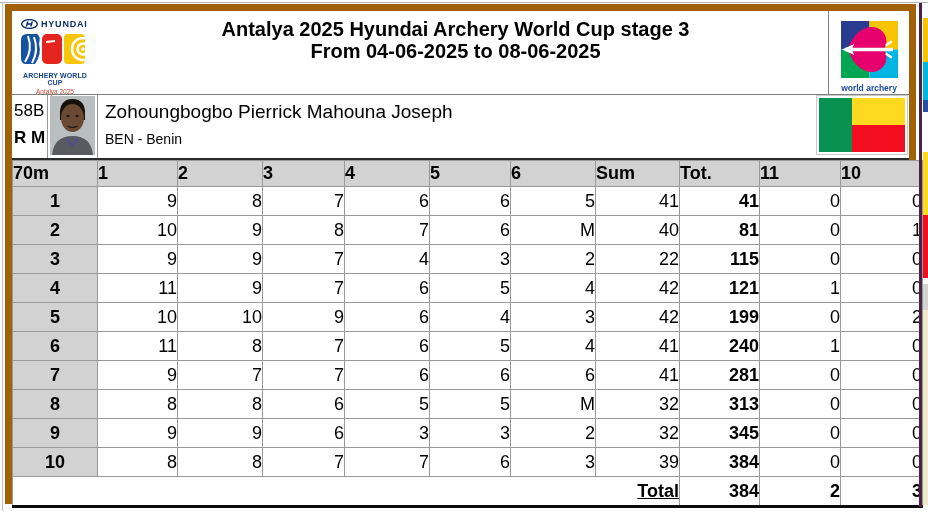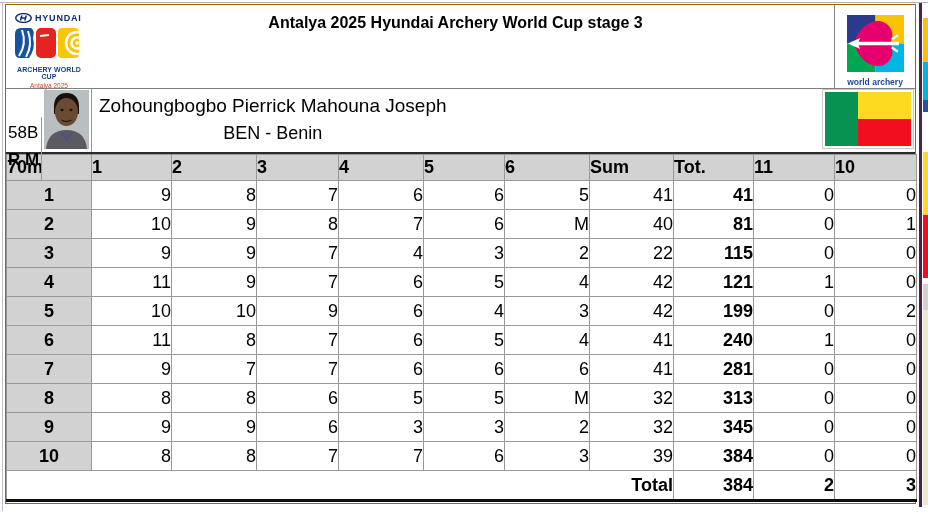--- a/index.html
+++ b/index.html
@@ -8,28 +8,28 @@
     background:#ffffff;color:#000;
     font-family:"Liberation Sans","DejaVu Sans",sans-serif;
   }
   
   .page-top-line{position:absolute;left:0;top:2px;width:928px;height:1px;background:#b3b3b3;}
   .page-left-line{position:absolute;left:2px;top:2px;width:1px;height:509px;background:#c0c0c0;}
 
   
   .card{
     position:absolute;left:5px;top:4px;width:911px;height:500px;
-    border:1px solid #a16207;background:#fff;box-sizing:border-box;
+    border:7px solid #a16207;background:#fff;box-sizing:border-box;
   }
 
   
   .header-band{position:relative;height:83px;border-bottom:1px solid #7f7f7f;}
   .title{
     position:absolute;left:80px;right:90px;top:7px;text-align:center;
-    font-weight:bold;font-size:16px;line-height:22px;
+    font-weight:bold;font-size:20px;line-height:22px;
   }
   .title div{white-space:nowrap;}
 
   
   .hyundai{position:absolute;left:9px;top:7px;width:110px;}
   .hy-row1{display:flex;align-items:center;gap:3px;height:12px;}
   .hy-brand{font-size:9px;font-weight:bold;color:#0a2d6e;letter-spacing:0.8px;}
   .hy-shapes{display:block;margin-top:4px;}
   .hy-event{font-size:7px;font-weight:bold;color:#12418f;letter-spacing:0.1px;margin-top:4px;width:68px;text-align:center;}
   .hy-edition{font-size:6.5px;color:#c84b2f;margin-top:2px;width:68px;text-align:center;}
@@ -39,30 +39,30 @@
     position:absolute;right:0;top:0;width:81px;height:83px;border-left:1px solid #7f7f7f;
     display:flex;flex-direction:column;align-items:center;box-sizing:border-box;
   }
   .wa-box{margin-top:10px;}
   .wa-label{font-size:8.5px;font-weight:bold;color:#1b4aa2;margin-top:1px;}
 
   
   .athlete-band{position:relative;height:63px;border-bottom:2px solid #2b2b2b;}
   .bib-cell{
     position:absolute;left:0;top:0;width:36px;height:100%;border-right:1px solid #999;
-    box-sizing:border-box;padding:2px 1px 0 2px;font-size:17px;line-height:27px;margin-top:28px;
+    box-sizing:border-box;padding:2px 1px 0 2px;font-size:17px;line-height:27px;
   }
   .bib-cat{font-weight:bold;}
   .photo-cell{
     position:absolute;left:36px;top:0;width:50px;height:100%;border-right:1px solid #999;
     box-sizing:border-box;padding:1px 2px;
   }
   .name-block{position:absolute;left:93px;top:3px;}
   .athlete-name{font-size:19px;font-weight:normal;line-height:27px;}
-  .athlete-country{font-size:18px;line-height:28px;text-align:center;}
+  .athlete-country{font-size:14px;line-height:28px;}
   .flag{
     position:absolute;right:1px;top:0;width:92px;height:60px;
     border:1px solid #c9c9c9;background:#fff;padding:2px;box-sizing:border-box;
   }
   .flag-inner{position:relative;width:100%;height:100%;}
   .flag-green{position:absolute;left:0;top:0;width:38%;height:100%;background:#089252;}
   .flag-yellow{position:absolute;left:38%;top:0;width:62%;height:50%;background:#fdd920;}
   .flag-red{position:absolute;left:38%;top:50%;width:62%;height:50%;background:#f20d1f;}
 
   
@@ -73,21 +73,21 @@
   table.score th,table.score td{
     border:1px solid #999;padding:0;box-sizing:border-box;overflow:hidden;
   }
   table.score thead th{
     background:#d2d2d2;font-weight:bold;text-align:left;height:26px;
   }
   td.n{text-align:right;padding-right:5px;height:29px;background:#fff;}
   th.rh{background:#d2d2d2;font-weight:bold;text-align:center;height:29px;}
   .b{font-weight:bold;}
   tr.total-row td{height:30px;border-bottom:3px solid #0d0d0d;}
-  td.total-label{text-align:right;padding-right:6px;font-weight:bold;background:#fff;}
+  td.total-label{text-align:right;padding-right:6px;font-weight:bold;background:#fff;text-decoration:underline;}
 
   
   .edge-purple{position:absolute;left:919px;top:3px;width:3px;height:504px;background:#4d2249;}
   .sliver{position:absolute;left:923px;width:5px;}
   .sv-y1{top:18px;height:44px;background:#f8c300;}
   .sv-c1{top:62px;height:38px;background:#00b5e2;}
   .sv-b1{top:100px;height:12px;background:#2a4f9e;}
   .sv-y2{top:152px;height:63px;background:#fdd920;}
   .sv-r1{top:215px;height:63px;background:#f20d1f;}
   .sv-g1{top:284px;height:26px;background:#d2d2d2;}
@@ -132,20 +132,21 @@
             <circle cx="62" cy="15" r="1.8" fill="#fff"></circle>
           </g>
         </svg>
       </span>
       <div class="hy-event">ARCHERY WORLD CUP</div>
       <div class="hy-edition">Antalya 2025</div>
     </div>
 
     <div class="title">
       <div>Antalya 2025 Hyundai Archery World Cup stage 3</div>
+      <div>From 04-06-2025 to 08-06-2025</div>
     </div>
 
     <div class="wa-cell">
       <span class="wa-box">
         <svg width="57" height="57" viewBox="0 0 56 56">
           <rect x="0" y="0" width="28" height="28" fill="#2a3b8f"></rect>
           <rect x="28" y="0" width="28" height="28" fill="#f8c300"></rect>
           <rect x="0" y="28" width="28" height="28" fill="#00a651"></rect>
           <rect x="28" y="28" width="28" height="28" fill="#00b5e2"></rect>
           <path d="M7 28 C12 10 26 3 36 7 C45 11 47 21 42 28 C47 35 45 45 36 49 C26 53 12 46 7 28 Z" fill="#e5006d"></path>

